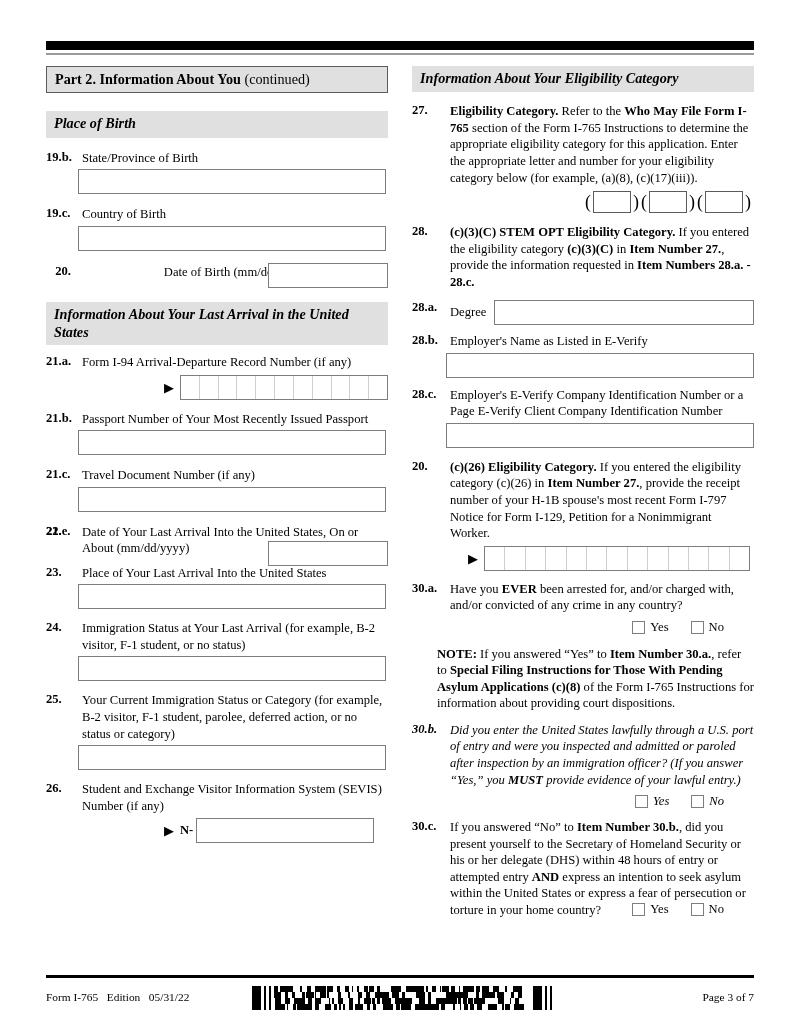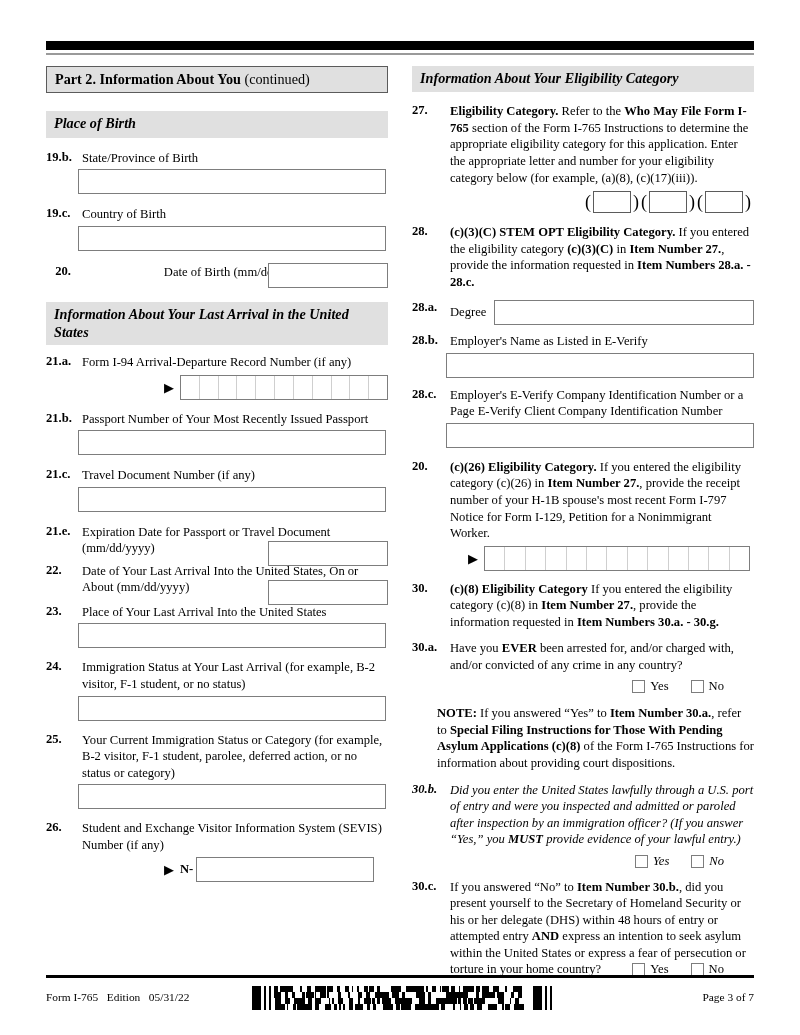--- a/index.html
+++ b/index.html
@@ -300,21 +300,20 @@
     <div class="q" style="margin-top:12px;">
       <span class="q-num">21.c.</span>
       <div class="q-body">Travel Document Number (if any)</div>
       <div class="field full"></div>
     </div>
 
 
     <div class="q" style="margin-top:12px;">
       <span class="q-num">21.e.</span>
       <div class="q-body" style="position:relative;">
-        <span>Expiration Date for Passport or Travel Document (mm/dd/yyyy)</span>
         <span class="field inline" style="width:120px;position:absolute;right:0;top:14px;"></span>
       </div>
     </div>
 
     <div class="q" style="margin-top:6px;">
       <span class="q-num">22.</span>
       <div class="q-body" style="position:relative;">
         <span>Date of Your Last Arrival Into the United States, On or About (mm/dd/yyyy)</span>
         <span class="field inline" style="width:120px;position:absolute;right:0;top:14px;"></span>
       </div>
@@ -417,26 +416,20 @@
             <span class="cell"></span>
             <span class="cell"></span>
           <span class="cell"></span>
             <span class="cell"></span>
             <span class="cell"></span>
           <span class="cell"></span>
         </div>
       </div>
     </div>
 
-    <div class="q" style="margin-top:10px;">
-      <span class="q-num wide">30.</span>
-      <div class="q-body indent-l">
-        <b>(c)(8) Eligibility Category</b><span> If you entered the eligibility category (c)(8) in </span><b>Item Number 27.</b><span>, provide the information requested in </span><b>Item Numbers 30.a. - 30.g.</b>
-      </div>
-    </div>
 
     <div class="q" style="margin-top:10px;">
       <span class="q-num wide">30.a.</span>
       <div class="q-body indent-l">
         <span>Have you </span><b>EVER</b><span> been arrested for, and/or charged with, and/or convicted of any crime in any country?</span>
       </div>
       <div class="yesno">
         <span class="opt">
             <span class="cb"></span>
             <span>Yes</span>

